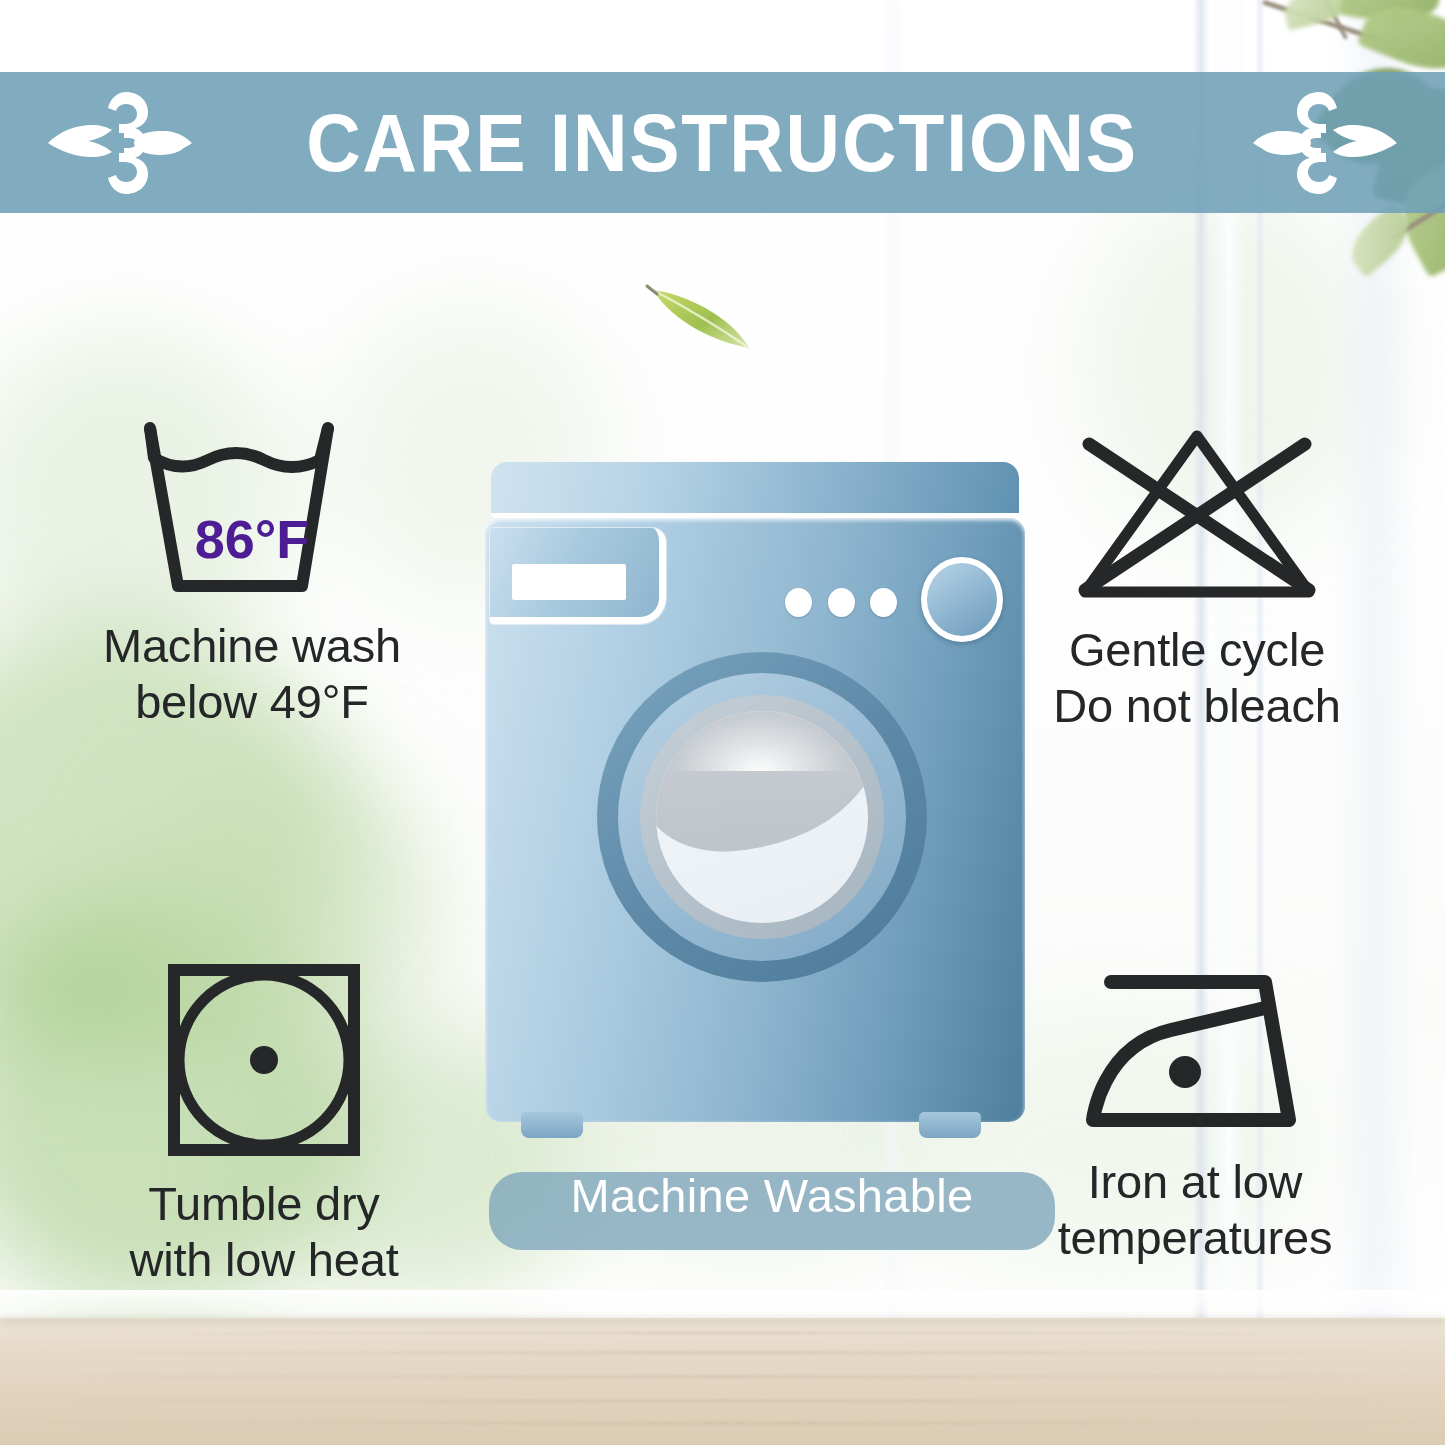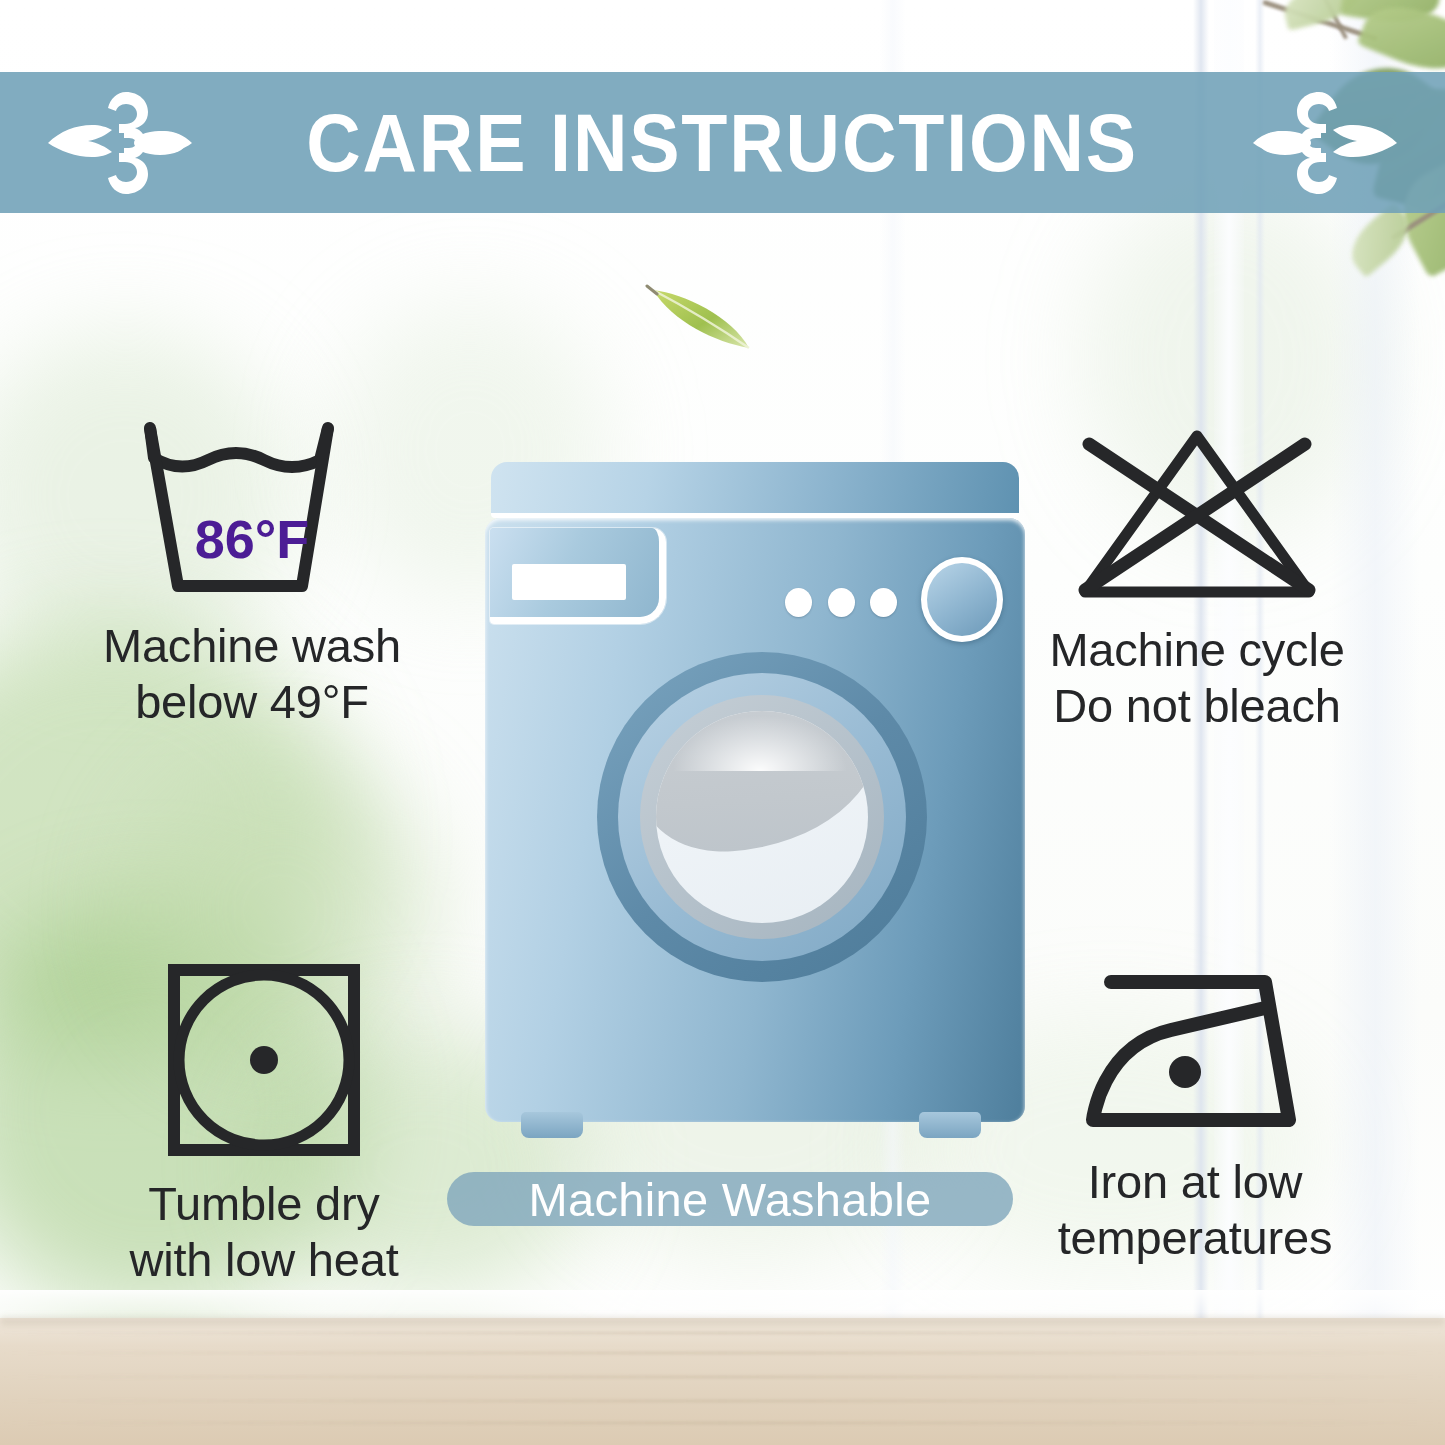--- a/index.html
+++ b/index.html
@@ -223,24 +223,24 @@
   .w-foot {
     position:absolute; top:650px; width:62px; height:26px;
     border-radius:5px 5px 8px 8px;
     background:linear-gradient(180deg,#a7c7dc,#7ba5c1);
   }
   .w-foot.f1 { left:36px; }
   .w-foot.f2 { left:434px; }
 
   
   .badge {
-    position:absolute; left:447px; top:1172px; width:566px; height:54px;
+    position:absolute; left:489px; top:1172px; width:566px; height:78px;
     border-radius:33px;
     background:rgba(128,166,188,.80);
-    display:flex; align-items:center; justify-content:center;
+    display:flex; justify-content:center;
     z-index:9;
   }
   .badge-label {
     font-family:"Liberation Sans", sans-serif;
     font-size:47px; color:#ffffff; letter-spacing:.3px; line-height:1;
   }
 </style>
 </head>
 <body>
 
@@ -337,21 +337,21 @@
 </div>
 
 <div class="cell cell-bleach">
   <div class="sym-wrap" style="width:260px;">
     <svg class="sym" width="260" height="186" viewBox="0 0 260 186">
       <path d="M130 16 L242 172 L18 172 Z" fill="none" stroke="#262729" stroke-width="11" stroke-linejoin="round"></path>
       <line x1="22" y1="24" x2="242" y2="170" stroke="#262729" stroke-width="13" stroke-linecap="round"></line>
       <line x1="238" y1="24" x2="18" y2="170" stroke="#262729" stroke-width="13" stroke-linecap="round"></line>
     </svg>
   </div>
-  <div class="caption">Machine cycle
+  <div class="caption">Gentle cycle
 Do not bleach</div>
 </div>
 
 <div class="cell cell-dry">
   <div class="sym-wrap" style="width:200px;">
     <svg class="sym" width="200" height="200" viewBox="0 0 200 200">
       <rect x="10" y="10" width="180" height="180" fill="none" stroke="#262729" stroke-width="12"></rect>
       <circle cx="100" cy="100" r="85" fill="none" stroke="#262729" stroke-width="11"></circle>
       <circle cx="100" cy="100" r="14" fill="#262729"></circle>
     </svg>

